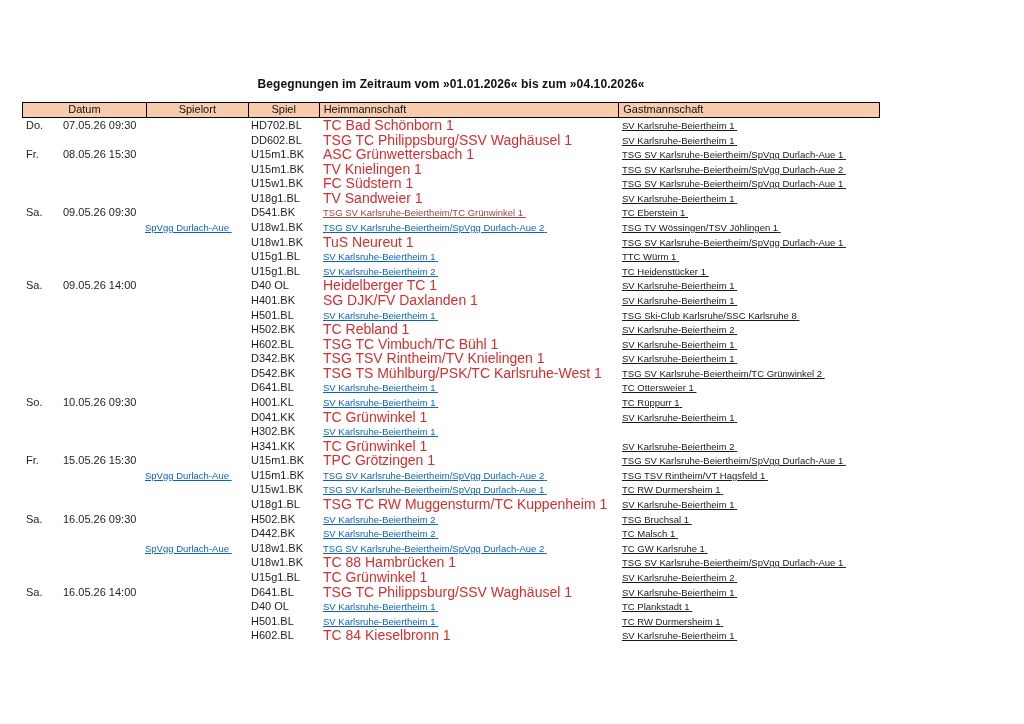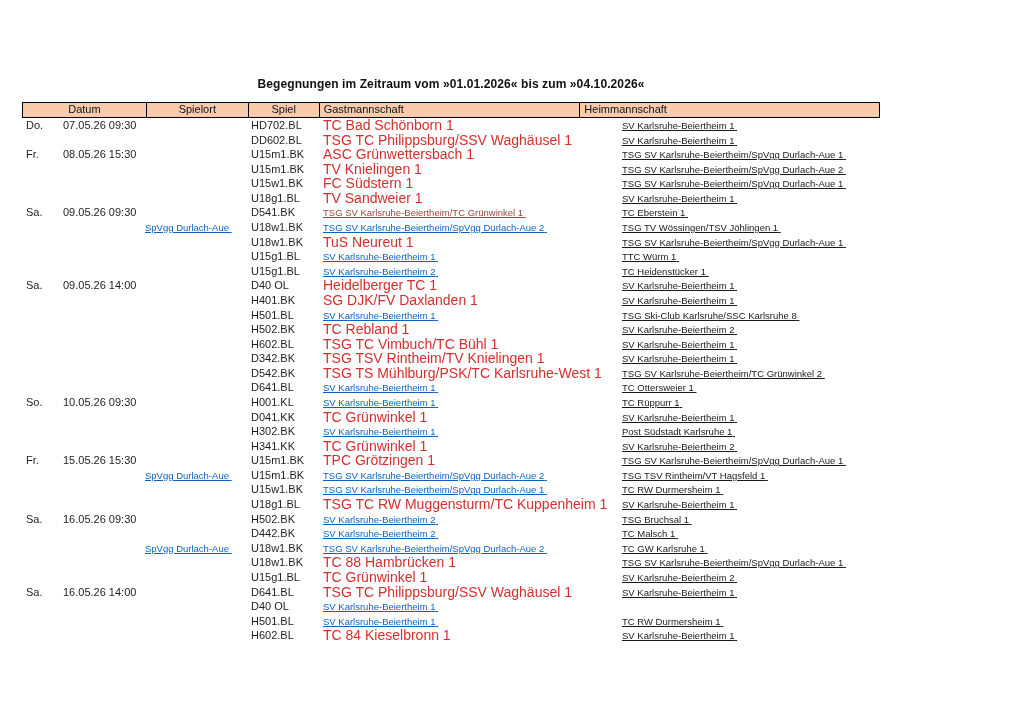--- a/index.html
+++ b/index.html
@@ -59,22 +59,22 @@
 
 <div class="page">
 
   <div class="title">Begegnungen im Zeitraum vom »01.01.2026« bis zum »04.10.2026«</div>
 
   <div class="table">
     <div class="thead">
       <div class="th c-datum">Datum</div>
       <div class="th c-ort">Spielort</div>
       <div class="th c-spiel">Spiel</div>
+      <div class="th c-heim">Heimmannschaft</div>
       <div class="th c-gast">Gastmannschaft</div>
-      <div class="th c-heim">Heimmannschaft</div>
     </div>
     <div class="tbody">
         <div class="tr">
     <div class="td c-datum">
       <span class="day">Do.</span><span class="date">07.05.26 09:30</span>
     </div>
     <div class="td c-ort">
       <span class="lnk venue empty"></span>
     </div>
     <div class="td c-spiel">
@@ -433,23 +433,20 @@
     </div>
     <div class="td c-ort">
       <span class="lnk venue empty"></span>
     </div>
     <div class="td c-spiel">
       <span>H302.BK</span>
     </div>
     <div class="td c-heim">
       <span class="lnk style-link">SV Karlsruhe-Beiertheim 1</span>
     </div>
-    <div class="td c-gast">
-      <span class="lnk style-guest">Post Südstadt Karlsruhe 1</span>
-    </div>
   </div>
         <div class="tr">
     <div class="td c-datum">
       <span class="day"></span><span class="date"></span>
     </div>
     <div class="td c-ort">
       <span class="lnk venue empty"></span>
     </div>
     <div class="td c-spiel">
       <span>H341.KK</span>
@@ -637,20 +634,23 @@
     </div>
     <div class="td c-ort">
       <span class="lnk venue empty"></span>
     </div>
     <div class="td c-spiel">
       <span>D40 OL</span>
     </div>
     <div class="td c-heim">
       <span class="lnk style-link">SV Karlsruhe-Beiertheim 1</span>
     </div>
+    <div class="td c-gast">
+      <span class="lnk style-guest">TC Plankstadt 1</span>
+    </div>
   </div>
         <div class="tr">
     <div class="td c-datum">
       <span class="day"></span><span class="date"></span>
     </div>
     <div class="td c-ort">
       <span class="lnk venue empty"></span>
     </div>
     <div class="td c-spiel">
       <span>H501.BL</span>

